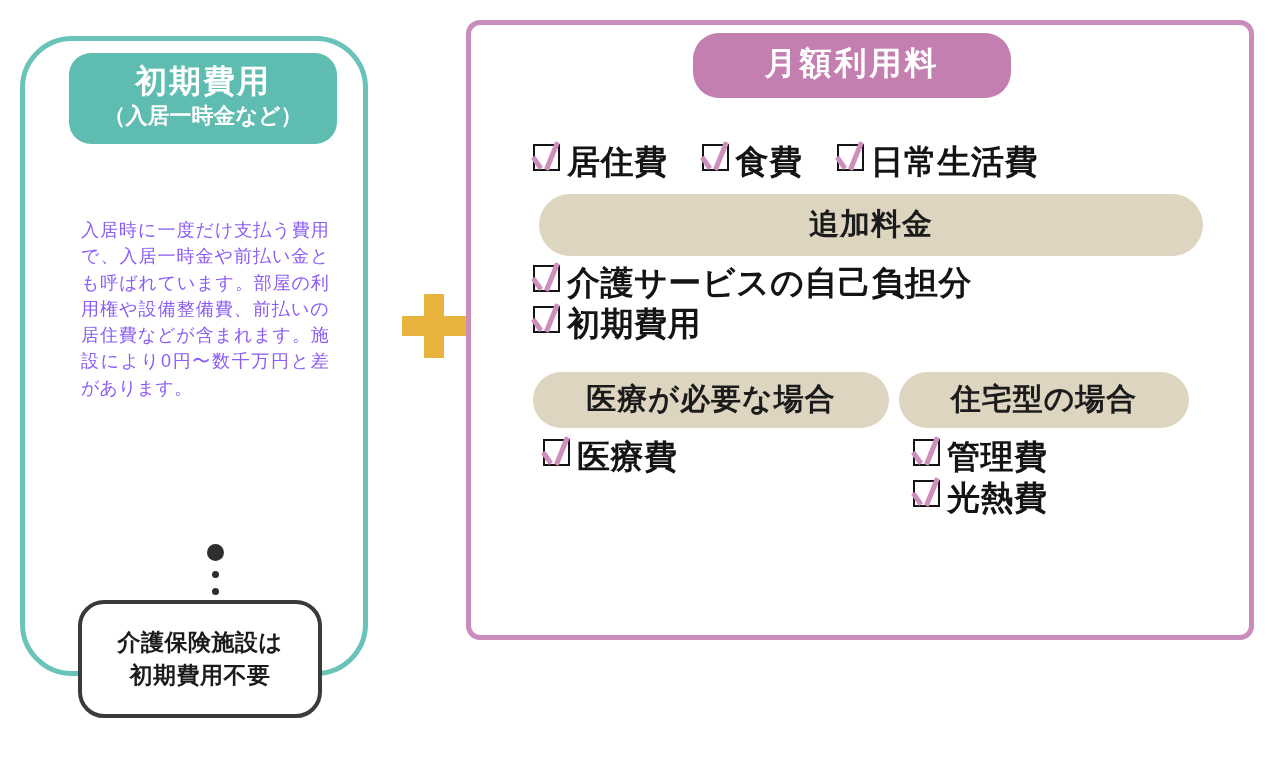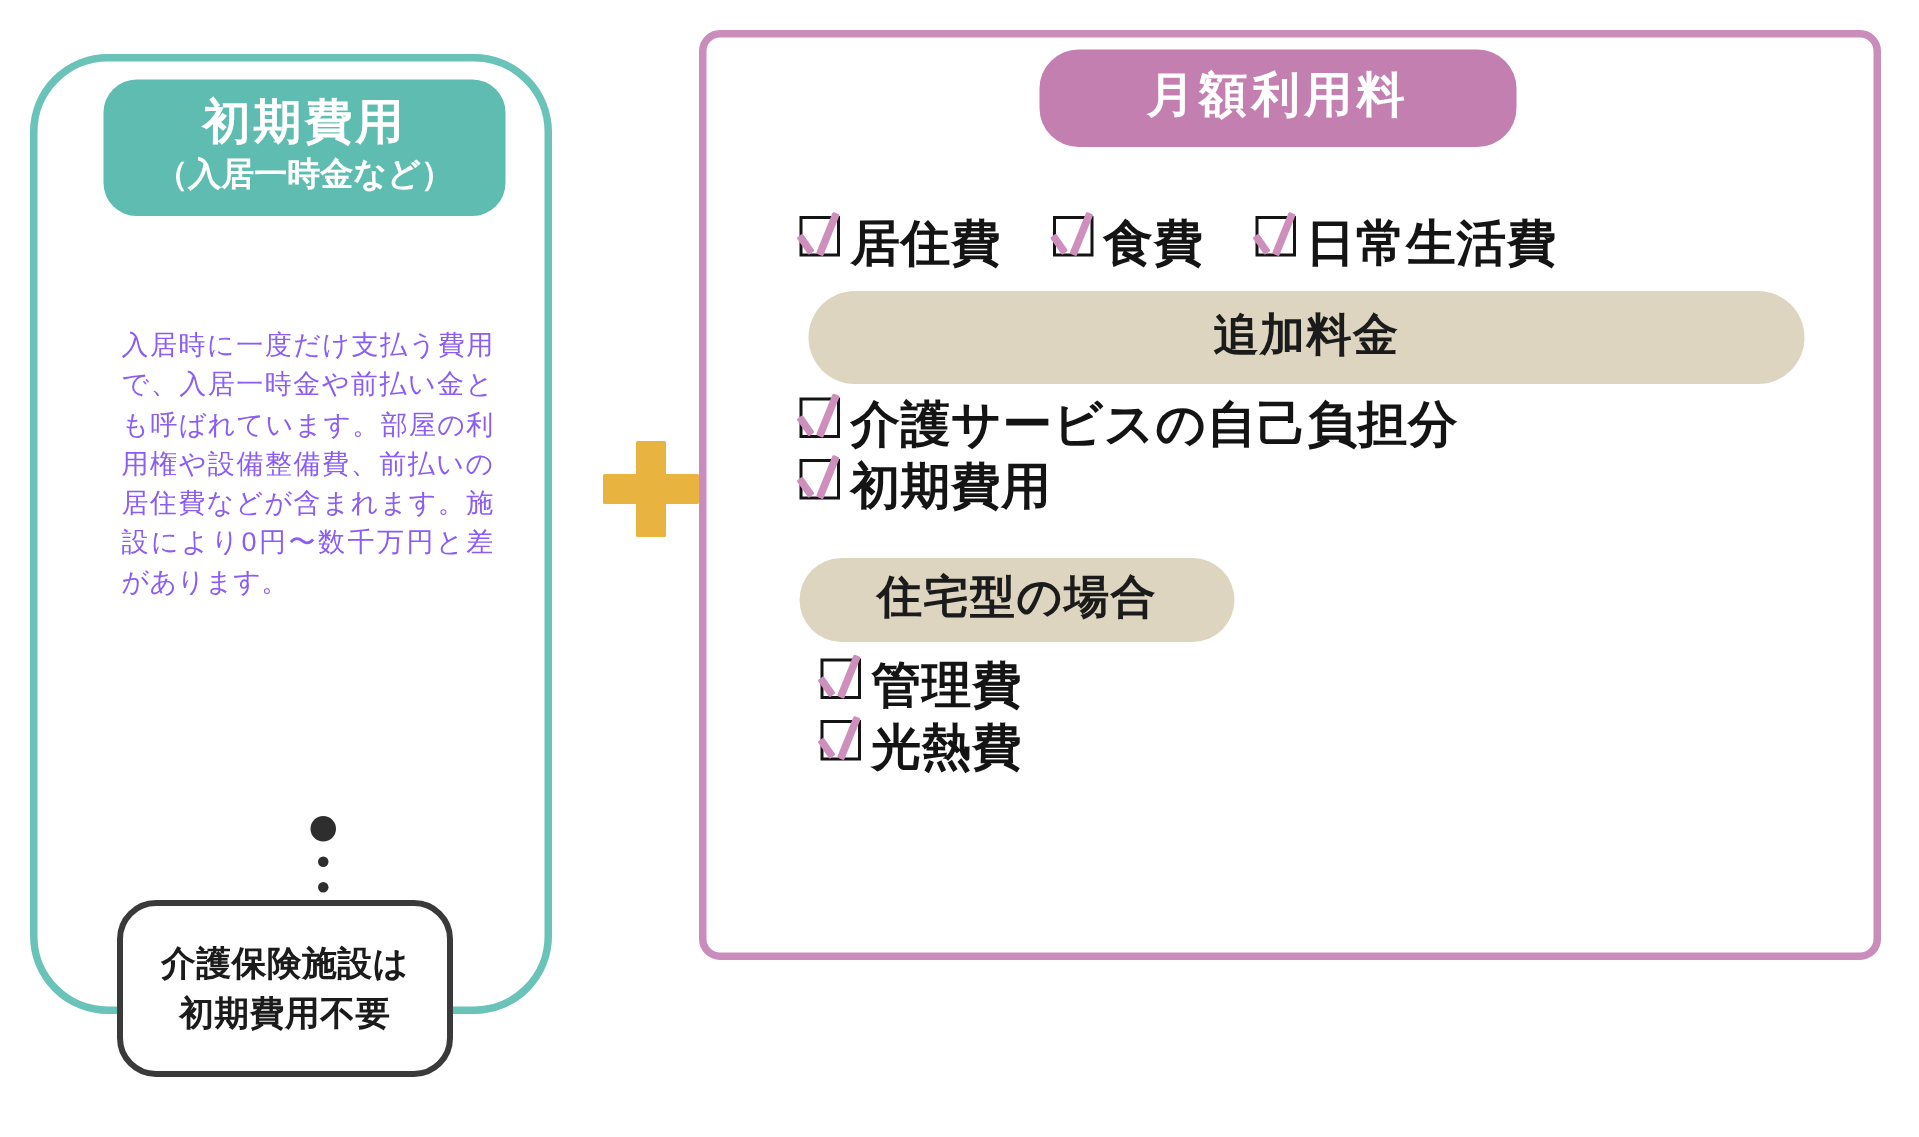--- a/index.html
+++ b/index.html
@@ -96,21 +96,21 @@
     border-radius: 50%;
     background: #2e2e2e;
   }
   #callout-connector .dot-sm.d1 { top: 27px; }
   #callout-connector .dot-sm.d2 { top: 44px; }
 
   #initial-cost-callout {
     position: absolute;
     left: 78px;
     top: 600px;
-    width: 224px;
+    width: 244px;
     height: 118px;
     border: 4px solid #3a3a3a;
     border-radius: 26px;
     background: #ffffff;
     box-sizing: border-box;
     display: flex;
     flex-direction: column;
     align-items: center;
     justify-content: center;
     text-align: center;
@@ -335,20 +335,29 @@
         <span>介護サービスの自己負担分</span>
       </span>
       <span class="check-item">
         <span class="checkbox"></span>
         <span>初期費用</span>
       </span>
     </div>
 
     <div id="conditional-sections">
 
+      <div id="medical-section">
+        <div class="tag-pill section-pill-medical">医療が必要な場合</div>
+        <div class="section-list">
+          <span class="check-item">
+            <span class="checkbox"></span>
+            <span>医療費</span>
+          </span>
+        </div>
+      </div>
 
       <div id="housing-section">
         <div class="tag-pill section-pill-housing">住宅型の場合</div>
         <div class="section-list">
           <span class="check-item">
             <span class="checkbox"></span>
             <span>管理費</span>
           </span>
           <span class="check-item">
             <span class="checkbox"></span>

